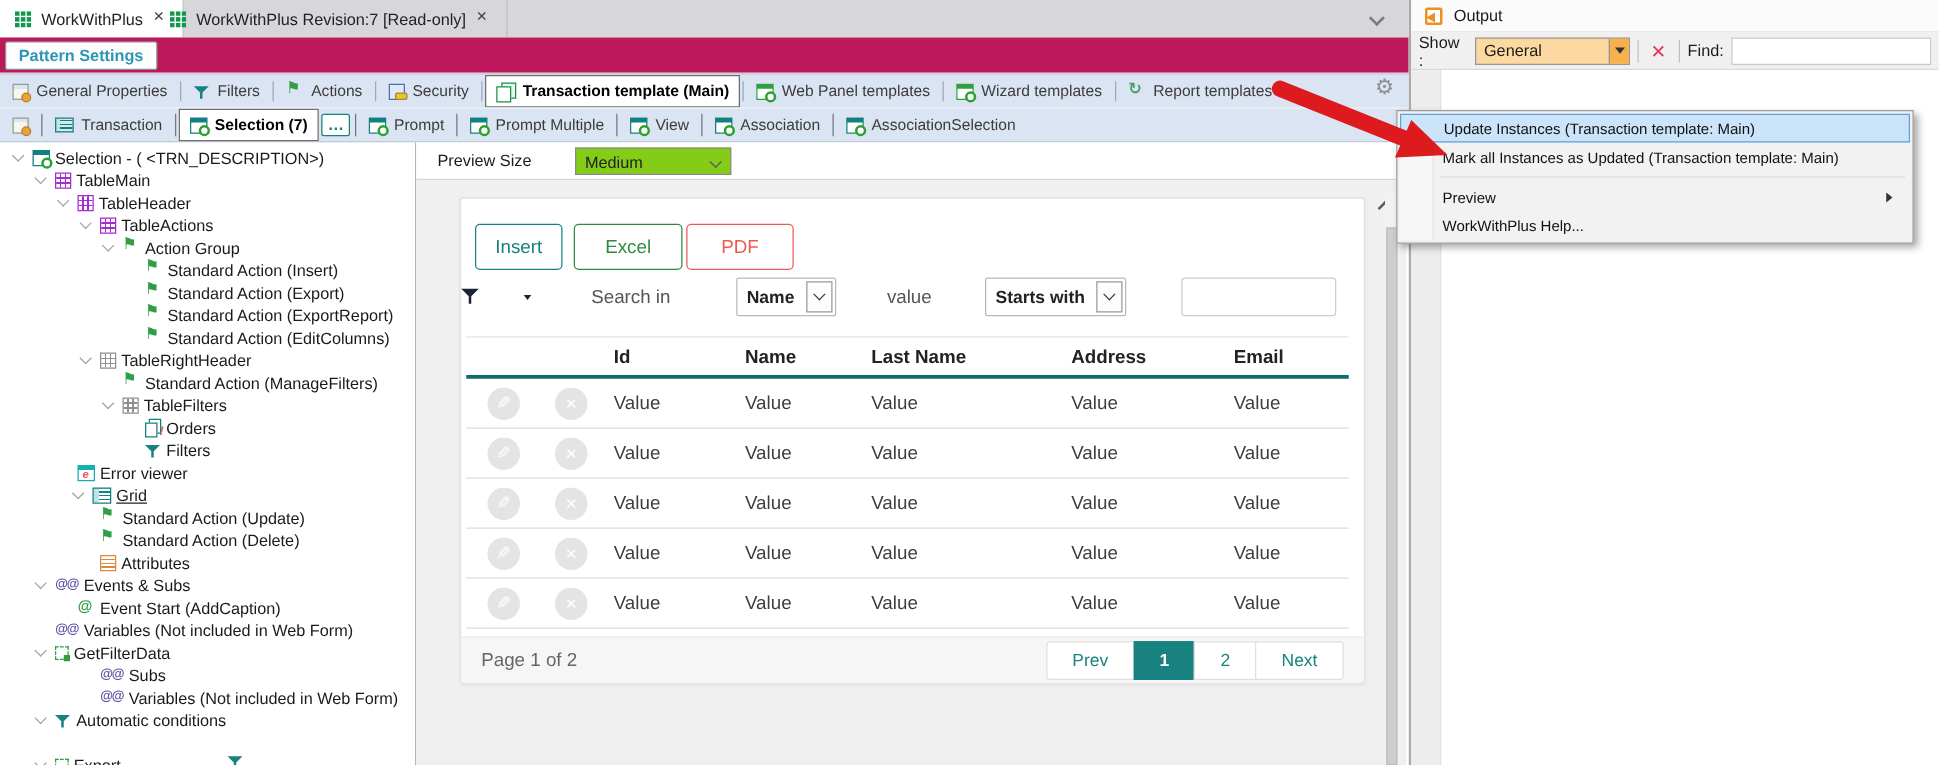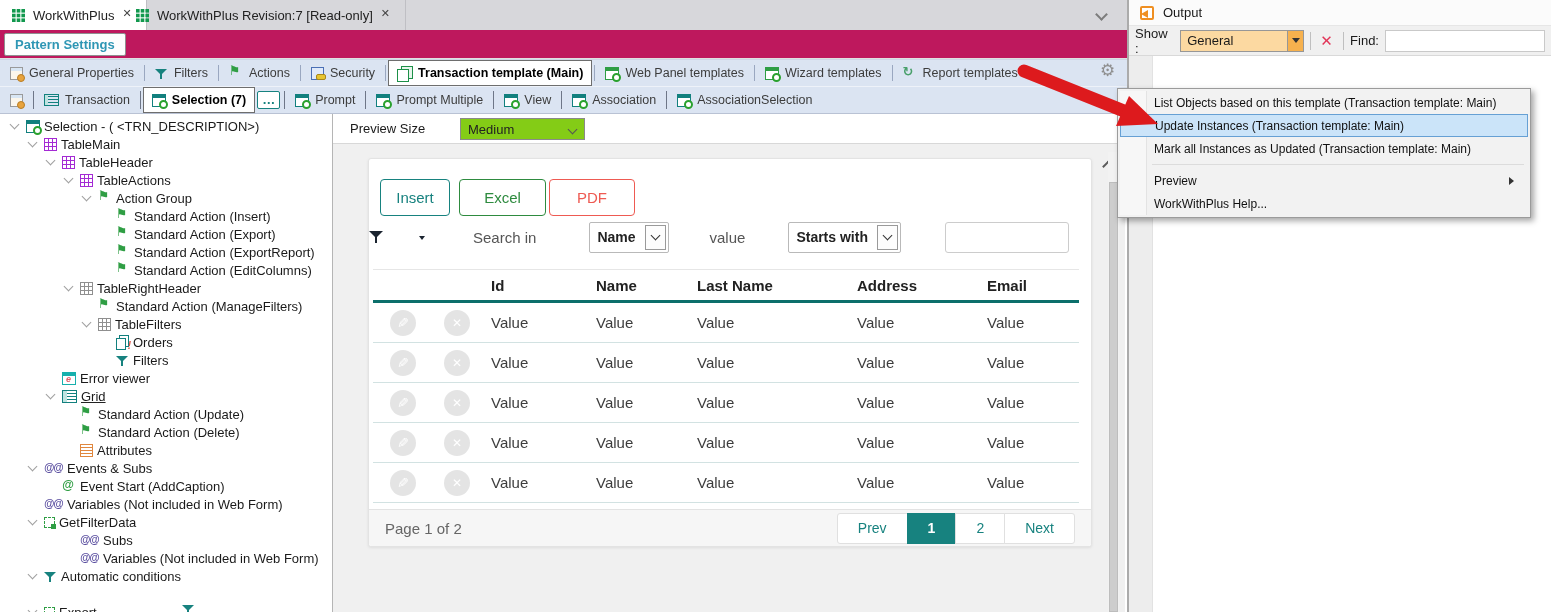--- a/index.html
+++ b/index.html
@@ -368,21 +368,21 @@
     <div class="tree-row" style="padding-left: 98px;">
       <span class="tree-chev"></span>
       <i class="icn icn-funnel"></i>
       <span class="tree-label">Filters</span>
     </div>
     <div class="tree-row" style="padding-left: 44px;">
       <span class="tree-chev"></span>
       <i class="icn icn-error"></i>
       <span class="tree-label">Error viewer</span>
     </div>
-    <div class="tree-row" style="padding-left: 44px; text-decoration: underline;">
+    <div class="tree-row" style="padding-left: 56px; text-decoration: underline;">
       <span class="tree-chev has"></span>
       <i class="icn icn-gridrows"></i>
       <span class="tree-label">Grid</span>
     </div>
     <div class="tree-row" style="padding-left: 62px;">
       <span class="tree-chev"></span>
       <i class="icn icn-flag"></i>
       <span class="tree-label">Standard Action (Update)</span>
     </div>
     <div class="tree-row" style="padding-left: 62px;">
@@ -589,23 +589,20 @@
     <span class="out-sep"></span>
     <span id="out-x"></span>
     <span class="out-sep"></span>
     <span id="find-label">Find:</span>
     <input id="find-input" type="text" value="" style="">
   </div>
   <div id="out-gutter"></div>
 </div>
 
 <div id="context-menu">
-    <div class="menu-item">
-      <span class="menu-label">List Objects based on this template (Transaction template: Main)</span>
-    </div>
     <div class="menu-item hl">
       <span class="menu-label">Update Instances (Transaction template: Main)</span>
     </div>
     <div class="menu-item">
       <span class="menu-label">Mark all Instances as Updated (Transaction template: Main)</span>
     </div>
     <div class="menu-sep"></div>
     <div class="menu-item">
       <span class="menu-label">Preview</span>
       <span class="menu-arrow"></span>

